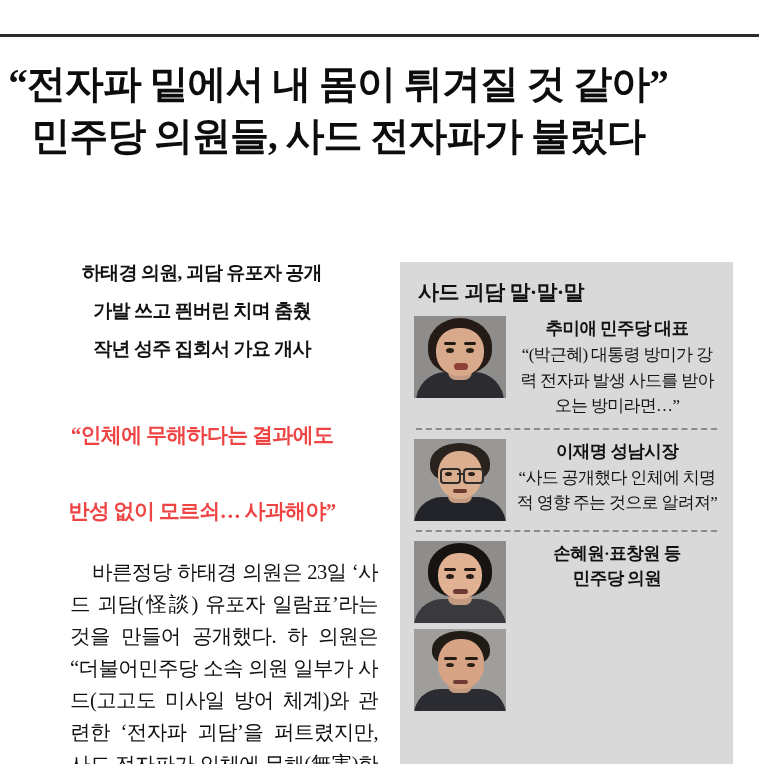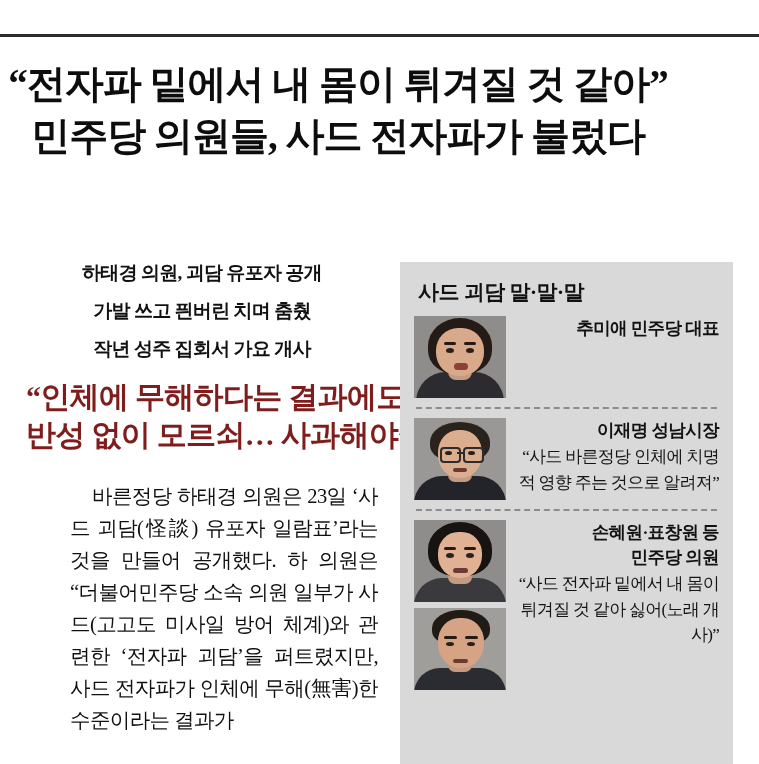--- a/index.html
+++ b/index.html
@@ -60,25 +60,26 @@
     font-weight: bold;
     font-size: 19px;
     line-height: 38px;
     letter-spacing: -0.7px;
     color: #111111;
     white-space: nowrap;
   }
   .subhead-quote {
     font-family: "Liberation Serif", serif;
     font-weight: bold;
-    font-size: 30px;
+    font-size: 21px;
     line-height: 38px;
     letter-spacing: -0.7px;
-    color: #7f1d1d;
+    color: #ef4444;
     white-space: nowrap;
+    margin-top: 38px;
   }
   .quote-gap {
     height: 10px;
   }
   .body-text {
     margin-top: 26px;
     font-family: "Liberation Serif", serif;
     font-size: 20.5px;
     line-height: 32px;
     letter-spacing: -0.6px;
@@ -129,21 +130,21 @@
     overflow: hidden;
     position: relative;
     background: #b5b0ab;
   }
   .portrait + .portrait {
     margin-top: 6px;
   }
   .entry-text {
     flex: 1 1 auto;
     padding-left: 9px;
-    text-align: right;
+    text-align: center;
   }
   .person-name {
     font-family: "Liberation Serif", serif;
     font-weight: bold;
     font-size: 17.5px;
     line-height: 25px;
     letter-spacing: -0.6px;
     color: #111111;
   }
   .person-quote {
@@ -207,20 +208,21 @@
             <div class="f-brow" style="left:30px; top:26px; width:12px; height:3px;"></div>
             <div class="f-brow" style="left:50px; top:26px; width:12px; height:3px;"></div>
             <div class="f-eye" style="left:32px; top:32px; width:8px; height:5px;"></div>
             <div class="f-eye" style="left:52px; top:32px; width:8px; height:5px;"></div>
             <div class="f-mouth" style="left:40px; top:47px; width:14px; height:7px; background:#8c4038; border-radius:6px;"></div>
           </div>
         </div>
       </div>
       <div class="entry-text">
         <div class="person-name">추미애 민주당 대표</div>
+        <div class="person-quote">“(박근혜) 대통령 방미가 강력 전자파 발생 사드를 받아오는 방미라면…”</div>
       </div>
     </div>
 
     <div class="entry-sep"></div>
 
     <div class="entry">
       <div class="portrait-stack">
         <div class="portrait">
           <div class="face">
             <div class="f-bg" style="background:#9a9896;"></div>
@@ -232,21 +234,21 @@
             <div class="f-glass" style="left:49px; top:29px; width:17px; height:12px;"></div>
             <div class="f-glassbridge" style="left:43px; top:34px; width:6px;"></div>
             <div class="f-eye" style="left:31px; top:33px; width:7px; height:4px;"></div>
             <div class="f-eye" style="left:54px; top:33px; width:7px; height:4px;"></div>
             <div class="f-mouth" style="left:39px; top:50px; width:14px; height:4px;"></div>
           </div>
         </div>
       </div>
       <div class="entry-text">
         <div class="person-name">이재명 성남시장</div>
-        <div class="person-quote">“사드 바른정당 인체에 치명적 영향 주는 것으로 알려져”</div>
+        <div class="person-quote">“사드 공개했다 인체에 치명적 영향 주는 것으로 알려져”</div>
       </div>
     </div>
 
     <div class="entry-sep"></div>
 
     <div class="entry">
       <div class="portrait-stack">
         <div class="portrait">
           <div class="face">
             <div class="f-bg" style="background:#8f8d8c;"></div>
@@ -272,18 +274,17 @@
             <div class="f-brow" style="left:51px; top:28px; width:13px; height:3px;"></div>
             <div class="f-eye" style="left:32px; top:34px; width:8px; height:4px;"></div>
             <div class="f-eye" style="left:53px; top:34px; width:8px; height:4px;"></div>
             <div class="f-mouth" style="left:39px; top:51px; width:15px; height:4px;"></div>
           </div>
         </div>
       </div>
       <div class="entry-text">
         <div class="person-name">손혜원·표창원 등</div>
         <div class="person-name">민주당 의원</div>
-        <div class="person-quote">“사드 전자파 밑에서 내 몸이 튀겨질 것 같아 싫어(노래 개사)”</div>
       </div>
     </div>
 
   </div>
 </div>
 
 </body></html>

